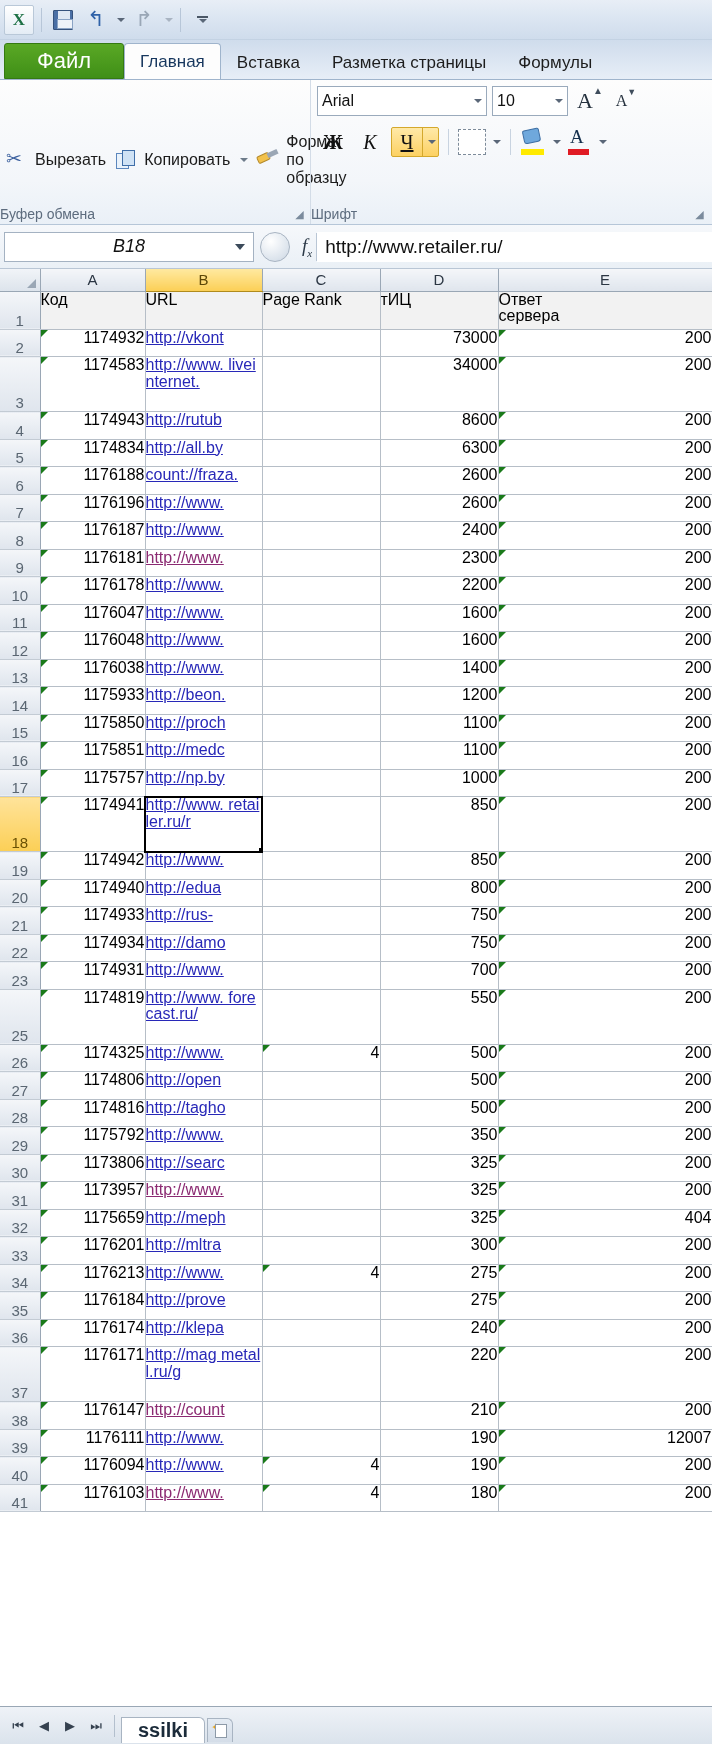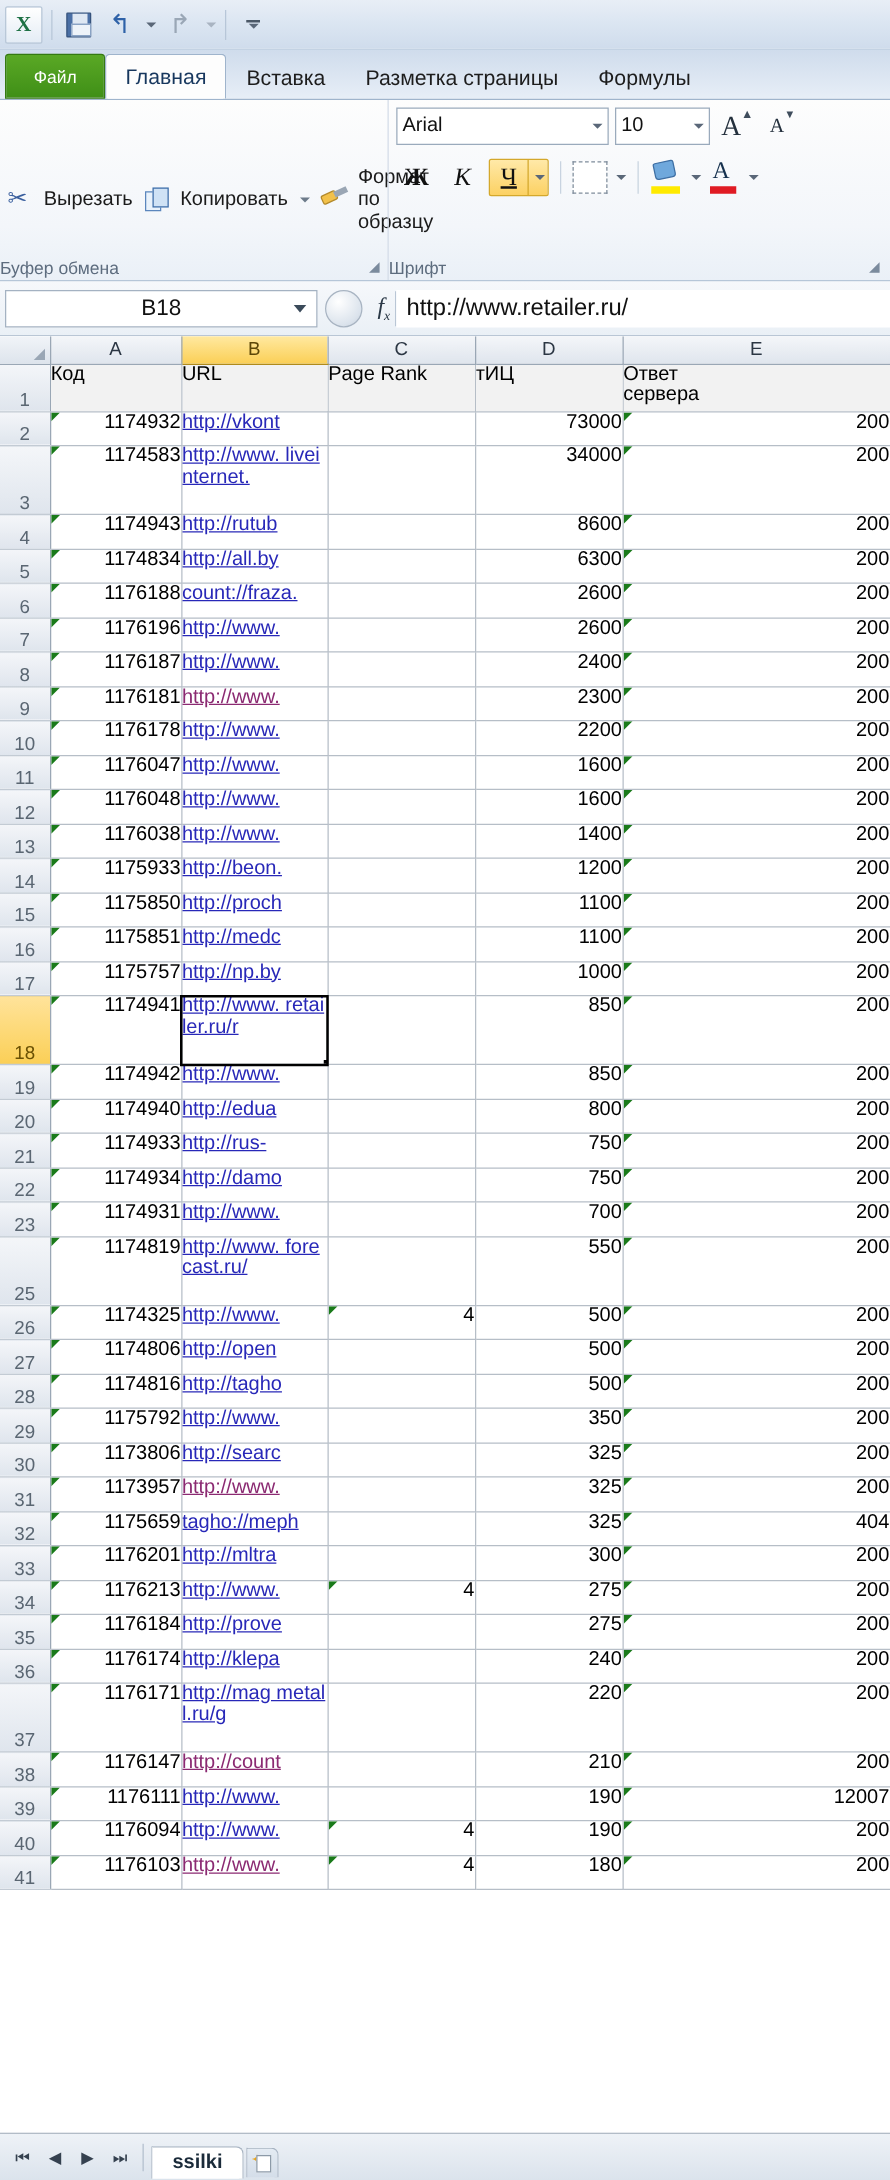--- a/index.html
+++ b/index.html
@@ -47,22 +47,22 @@
     position:relative;
   }
   .tab {
     height:34px; display:flex;align-items:center; padding:0 15px;
     font-size:17px; color:#1d1d1d; white-space:nowrap;
     border:1px solid transparent; border-bottom:none;
     border-radius:4px 4px 0 0;
   }
   .tab.file {
     background: linear-gradient(to bottom,#5aa825,#3f8f17);
-    color:#fff; font-size:14px; height:36px;
-    border-radius:3px 3px 0 0; padding:0 22px;
+    color:#fff; font-size:22px; height:36px;
+    border-radius:3px 3px 0 0; padding:0 32px;
     border:1px solid #357a12;
   }
   .tab.active {
     background:#fdfdfd; border-color:#9fb4cc; height:36px;
     color:#17375e;
   }
 
   
   .ribbon {
     height:145px; background:linear-gradient(to bottom,#fdfdfd 0%,#f3f6fa 70%,#eaf0f7 100%);
@@ -142,21 +142,21 @@
 
   
   .fbar {
     height:44px; display:flex; align-items:center;
     background:linear-gradient(to bottom,#f6f8fb,#eaf0f6);
     border-bottom:1px solid #b9c6d5;
   }
   .namebox {
     width:250px;height:30px;margin-left:4px;background:#fff;border:1px solid #a4b2c2;
     display:flex;align-items:center;justify-content:center;position:relative;
-    font-size:18px;color:#111;
+    font-size:18px;color:#111;font-style:italic;
   }
   .namebox .tri { position:absolute; right:8px; width:0;height:0;
     border-left:5px solid transparent;border-right:5px solid transparent;border-top:6px solid #3b4a5a;}
   .fx-area { display:flex;align-items:center;gap:8px;margin-left:6px; }
   .round-btn {
     width:30px;height:30px;border-radius:50%;
     background:radial-gradient(circle at 35% 30%,#ffffff,#dbe3ec 70%,#c3cdd9);
     border:1px solid #a8b4c2;
   }
   .fx { font-family:"Liberation Serif",serif; font-style:italic; font-size:19px; color:#2b3947; padding:0 4px;}
@@ -221,21 +221,21 @@
     height:38px; background:linear-gradient(to bottom,#eef2f7,#dbe3ec);
     border-top:1px solid #9aa7b5; display:flex; align-items:center; gap:2px;
     padding-left:6px;
   }
   .navbtn { width:24px;height:24px;display:flex;align-items:center;justify-content:center;
     font-size:13px;color:#35414f;}
   .nav-sep{width:1px;height:22px;background:#b3bfcd;margin:0 4px;}
   .stab {
     height:26px; display:flex;align-items:center;padding:0 16px;
     background:#fff; border:1px solid #a8b4c2; border-bottom:none;
-    font-size:16px;color:#1b2b3a; font-weight:bold;
+    font-size:20px;color:#1b2b3a; font-weight:bold;
     border-radius:0 6px 0 0; margin-top:8px;
   }
   .newsheet { width:26px;height:24px;position:relative;margin-top:8px;
     background:linear-gradient(to bottom,#e4ebf3,#d4dde8);border:1px solid #a8b4c2;border-bottom:none;border-radius:0 6px 0 0;}
   .newsheet .pg{position:absolute;left:7px;top:5px;width:12px;height:14px;background:#fff;border:1px solid #8d9aa8;}
   .newsheet .st{position:absolute;left:3px;top:2px;font-size:11px;color:#e8a317;}
 </style>
 </head>
 <body>
 
@@ -608,21 +608,21 @@
           <td class="rhead">31</td>
           <td class="cell num"><span class="mark"></span><span>1173957</span></td>
           <td class="cell"><span class="lnk visited">http://www.</span></td>
           <td class="cell num"><span></span></td>
           <td class="cell num"><span>325</span></td>
           <td class="cell num"><span class="mark"></span><span>200</span></td>
         </tr>
         <tr style="height: 27.5px;">
           <td class="rhead">32</td>
           <td class="cell num"><span class="mark"></span><span>1175659</span></td>
-          <td class="cell"><span class="lnk">tagho://meph</span></td>
+          <td class="cell"><span class="lnk">http://meph</span></td>
           <td class="cell num"><span></span></td>
           <td class="cell num"><span>325</span></td>
           <td class="cell num"><span class="mark"></span><span>404</span></td>
         </tr>
         <tr style="height: 27.5px;">
           <td class="rhead">33</td>
           <td class="cell num"><span class="mark"></span><span>1176201</span></td>
           <td class="cell"><span class="lnk">http://mltra</span></td>
           <td class="cell num"><span></span></td>
           <td class="cell num"><span>300</span></td>

